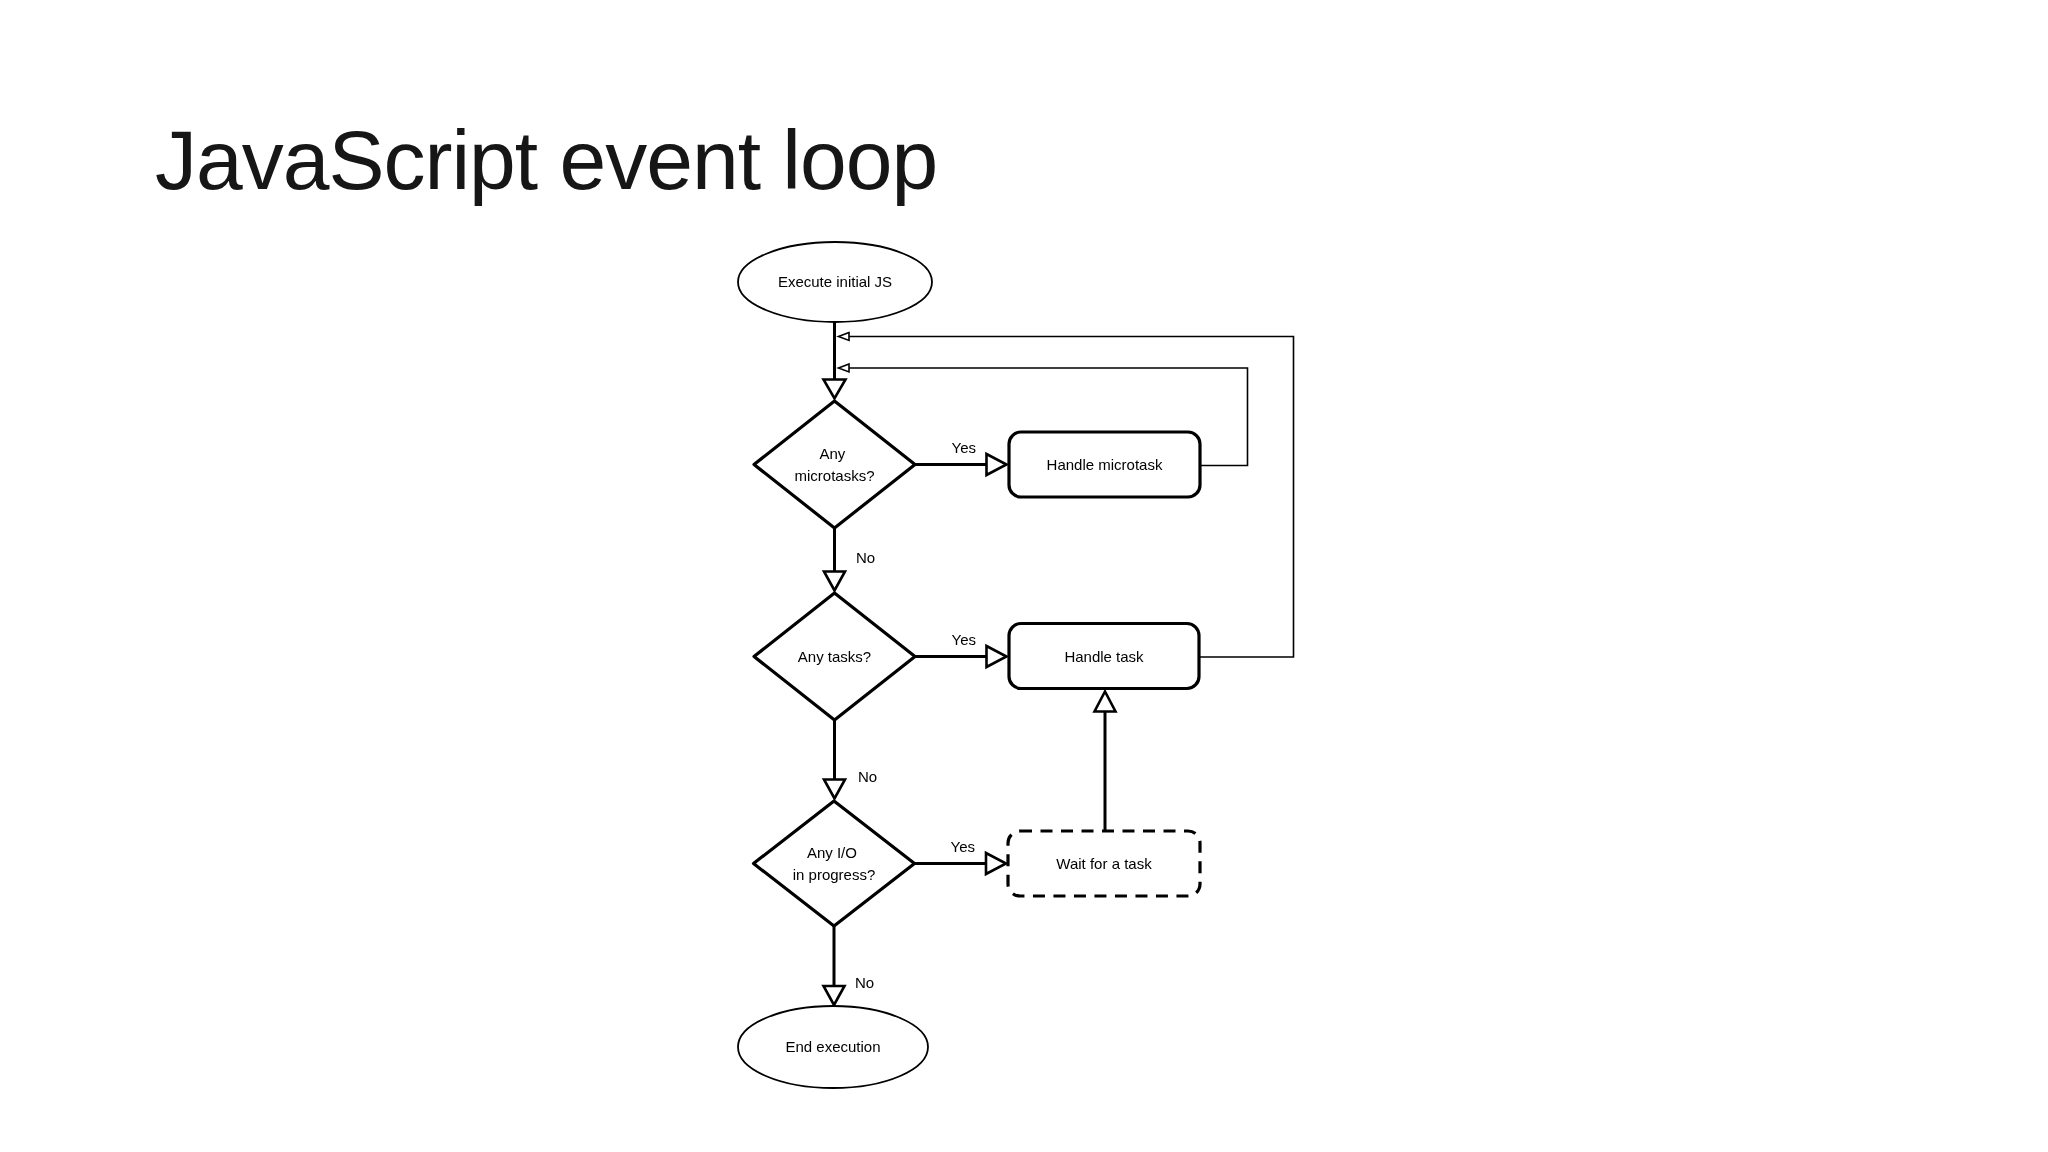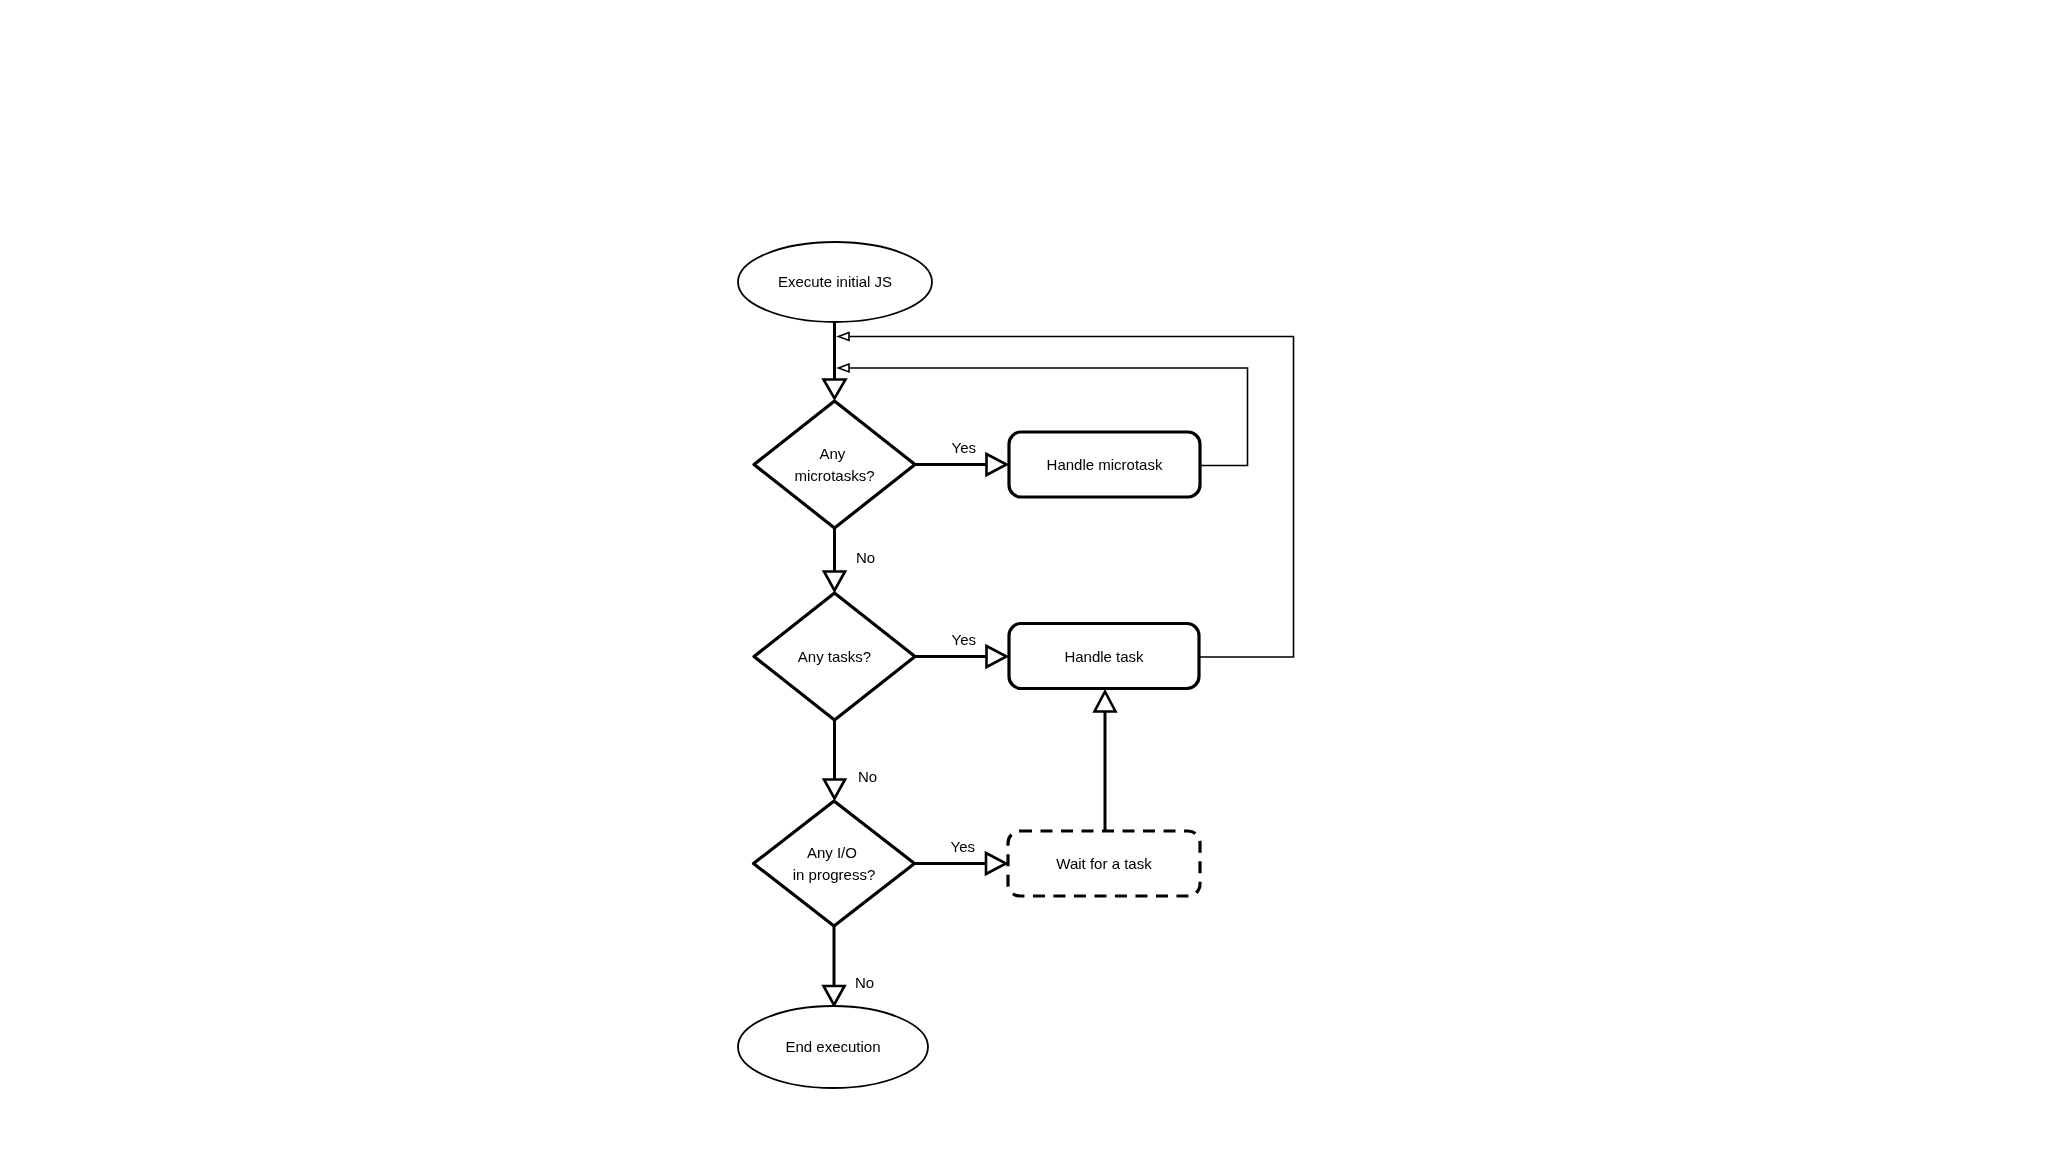--- a/index.html
+++ b/index.html
@@ -43,20 +43,21 @@
     font-family: "Liberation Sans", sans-serif;
     font-size: 15px;
     fill: #000000;
   }
 </style>
 </head>
 <body>
 
 <div class="slide">
 
+  <h1 class="slide-title">JavaScript event loop</h1>
 
   <svg class="flowchart" viewBox="0 0 2048 1152">
 
     <g>
       <path class="edge-line" stroke-width="3" d="M834.5,321.5 V379"></path>
       <path class="node-shape" stroke-width="2.6" d="M823.5,379.5 L845.5,379.5 L834.5,398.5 Z"></path>
     </g>
 
     <g>
       <path class="edge-line" stroke-width="1.6" d="M1199,657 H1293.5 V336.5 H849"></path>

